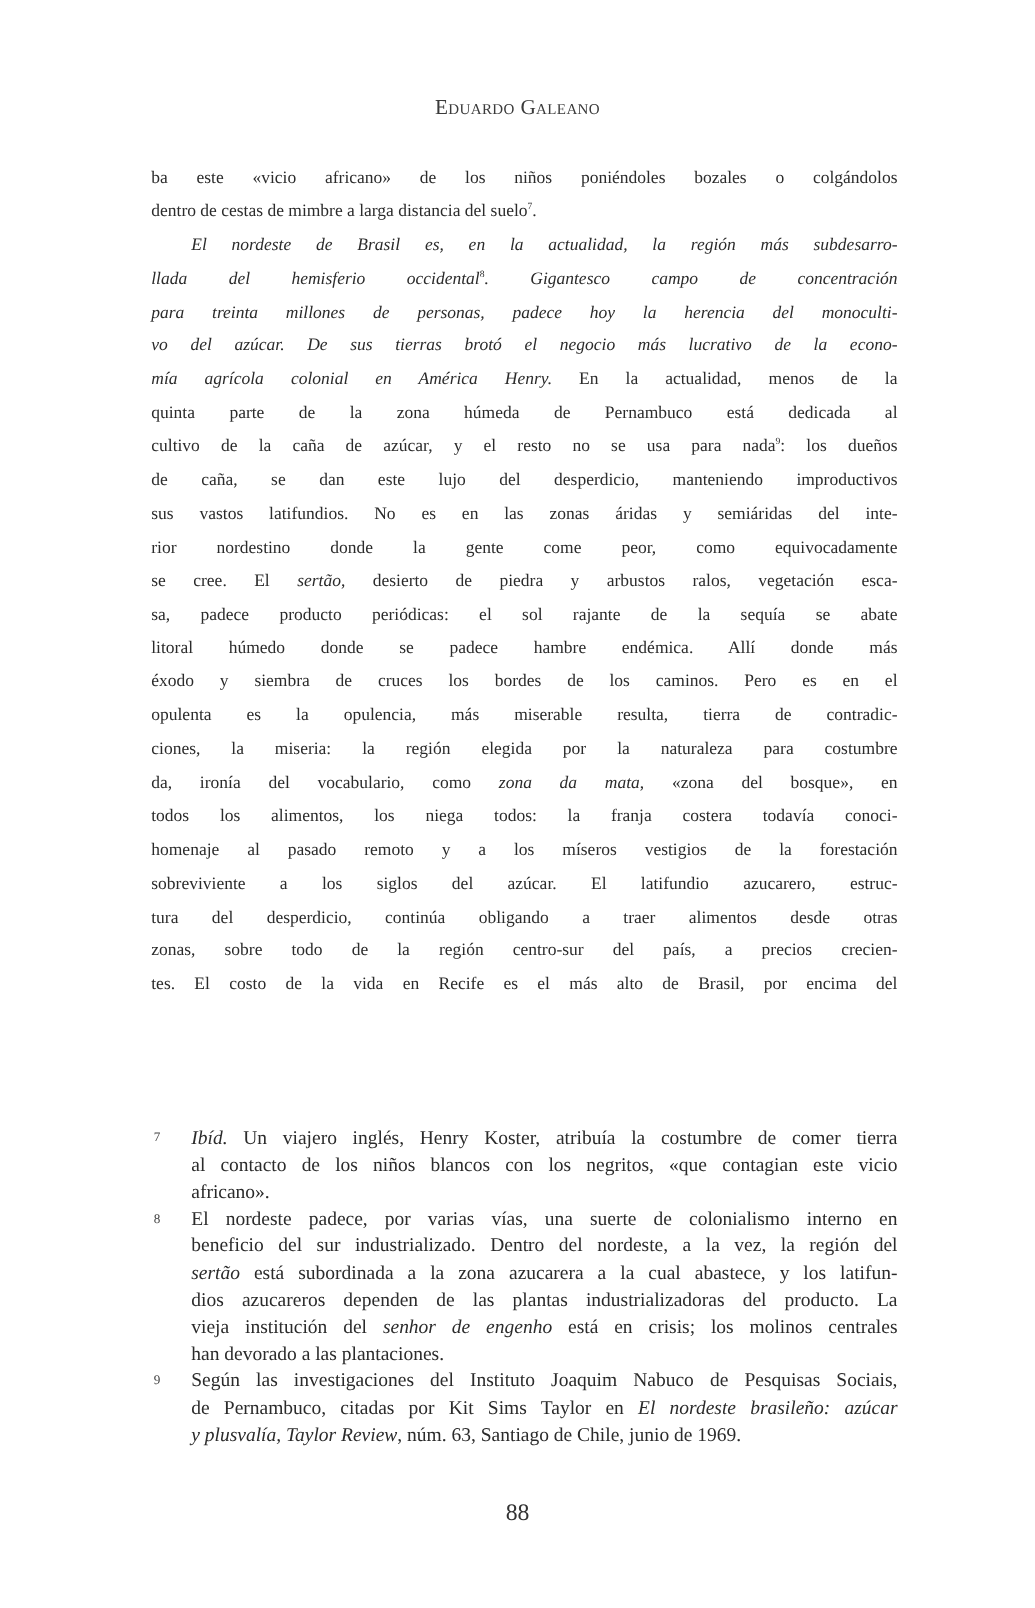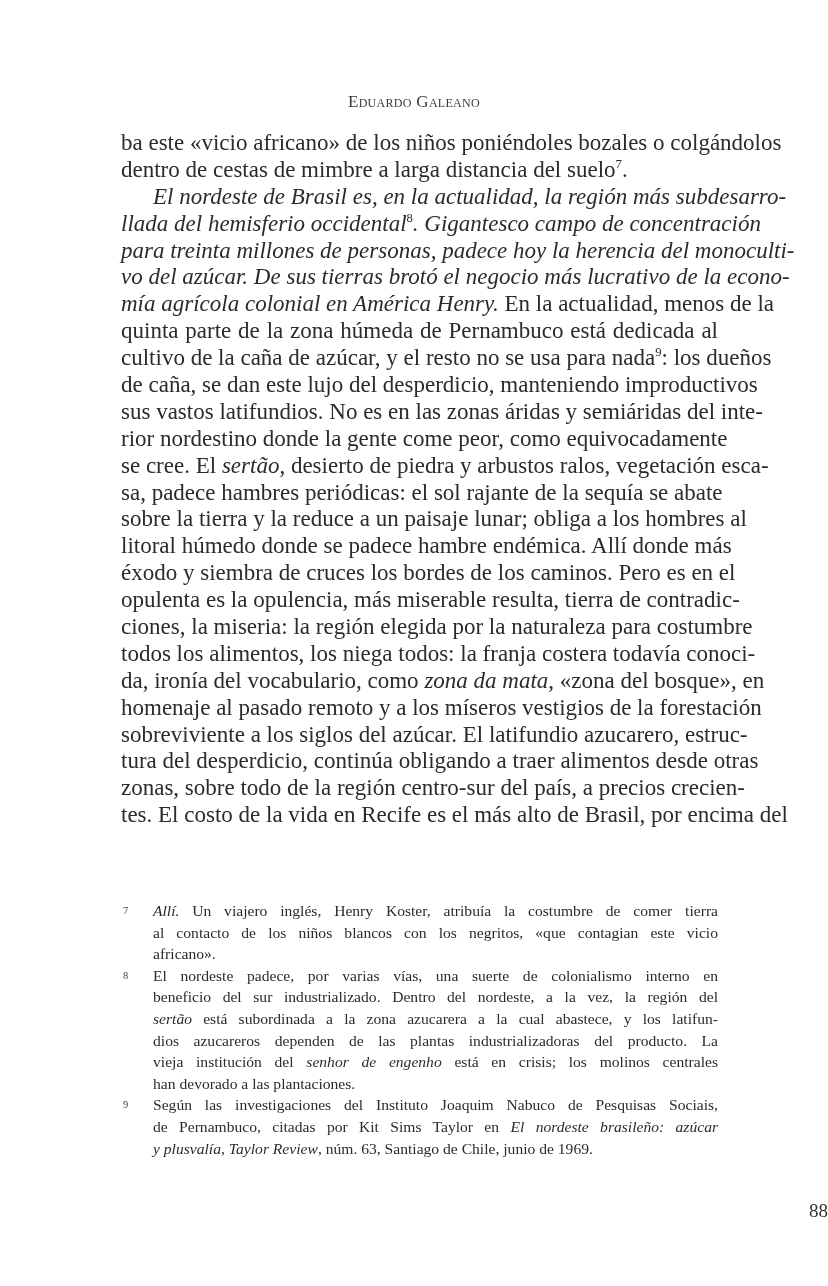--- a/index.html
+++ b/index.html
@@ -2,48 +2,48 @@
 <html><head>
   <meta charset="utf-8">
   <style>
     html, body { margin: 0; padding: 0; background: #ffffff; }
     body {
       width: 828px; height: 1286px; position: relative; overflow: hidden;
       font-family: "Liberation Serif", "DejaVu Serif", serif;
       color: #2b2b2b;
     }
     .running-head {
-      position: absolute; top: 92px; left: 0; width: 828px;
+      position: absolute; top: 76px; left: 0; width: 828px;
       text-align: center; font-size: 17px; letter-spacing: 0.3px; color: #3a3a3a;
       font-variant: small-caps;
     }
     .body-text {
       position: absolute; top: 130px; left: 121px; width: 597px;
-      font-size: 23px; line-height: 26.9px;
+      font-size: 14px; line-height: 26.9px;
     }
     .body-text .line {
       display: block; white-space: nowrap; text-align: justify; text-align-last: justify;
       height: 26.9px;
     }
     .body-text .line.last { text-align-last: left; }
     .body-text .line.indent { padding-left: 32px; font-family: Liberation Serif, serif; }
     sup { font-size: 0.55em; vertical-align: super; line-height: 0; }
     em { font-style: italic; }
     .footnotes {
       position: absolute; top: 900px; left: 121px; width: 597px;
       font-size: 15.6px; line-height: 21.6px;
     }
     .fn { position: relative; padding-left: 32px; }
     .fn-num {
       position: absolute; left: 2px; top: 0; font-size: 10.5px; color: #444;
     }
     .fn .line { display: block; white-space: nowrap; text-align: justify; text-align-last: justify; }
     .fn .line.last { text-align-last: left; }
     .page-number {
-      position: absolute; top: 1200px; left: 0; width: 828px; text-align: right;
+      position: absolute; top: 1200px; left: 0; width: 828px; text-align: center;
       font-size: 19px; color: #333;
     }
   </style>
 </head>
 <body>
 
 <div class="running-head">Eduardo Galeano</div>
 
 <div class="body-text" id="body-text">
     <span class="line">ba este «vicio africano» de los niños poniéndoles bozales o colgándolos</span>
@@ -52,39 +52,38 @@
     <span class="line"><em>llada del hemisferio occidental</em><sup>8</sup><em>. Gigantesco campo de concentración</em></span>
     <span class="line"><em>para treinta millones de personas, padece hoy la herencia del monoculti-</em></span>
     <span class="line"><em>vo del azúcar. De sus tierras brotó el negocio más lucrativo de la econo-</em></span>
     <span class="line"><em>mía agrícola colonial en América Henry.</em> En la actualidad, menos de la</span>
     <span class="line">quinta parte de la zona húmeda de Pernambuco está dedicada al</span>
     <span class="line">cultivo de la caña de azúcar, y el resto no se usa para nada<sup>9</sup>: los dueños</span>
     <span class="line">de caña, se dan este lujo del desperdicio, manteniendo improductivos</span>
     <span class="line">sus vastos latifundios. No es en las zonas áridas y semiáridas del inte-</span>
     <span class="line">rior nordestino donde la gente come peor, como equivocadamente</span>
     <span class="line">se cree. El <em>sertão</em>, desierto de piedra y arbustos ralos, vegetación esca-</span>
-    <span class="line">sa, padece hambres periódicas: el sol rajante de la sequía se abate</span>
-    <span class="line">sobre la tierra y la reduce a un paisaje lunar; obliga a los hombres al</span>
+    <span class="line">sa, padece producto periódicas: el sol rajante de la sequía se abate</span>
     <span class="line">litoral húmedo donde se padece hambre endémica. Allí donde más</span>
     <span class="line">éxodo y siembra de cruces los bordes de los caminos. Pero es en el</span>
     <span class="line">opulenta es la opulencia, más miserable resulta, tierra de contradic-</span>
     <span class="line">ciones, la miseria: la región elegida por la naturaleza para costumbre</span>
+    <span class="line">da, ironía del vocabulario, como <em>zona da mata</em>, «zona del bosque», en</span>
     <span class="line">todos los alimentos, los niega todos: la franja costera todavía conoci-</span>
-    <span class="line">da, ironía del vocabulario, como <em>zona da mata</em>, «zona del bosque», en</span>
     <span class="line">homenaje al pasado remoto y a los míseros vestigios de la forestación</span>
     <span class="line">sobreviviente a los siglos del azúcar. El latifundio azucarero, estruc-</span>
     <span class="line">tura del desperdicio, continúa obligando a traer alimentos desde otras</span>
     <span class="line">zonas, sobre todo de la región centro-sur del país, a precios crecien-</span>
     <span class="line">tes. El costo de la vida en Recife es el más alto de Brasil, por encima del</span>
   </div>
 
 <div class="footnotes" id="footnotes">
     <div class="fn">
       <span class="fn-num">7</span>
-      <span class="line"><em>Allí.</em> Un viajero inglés, Henry Koster, atribuía la costumbre de comer tierra</span>
+      <span class="line"><em>Ibíd.</em> Un viajero inglés, Henry Koster, atribuía la costumbre de comer tierra</span>
       <span class="line">al contacto de los niños blancos con los negritos, «que contagian este vicio</span>
       <span class="line last">africano».</span>
     </div>
     <div class="fn">
       <span class="fn-num">8</span>
       <span class="line">El nordeste padece, por varias vías, una suerte de colonialismo interno en</span>
       <span class="line">beneficio del sur industrializado. Dentro del nordeste, a la vez, la región del</span>
       <span class="line"><em>sertão</em> está subordinada a la zona azucarera a la cual abastece, y los latifun-</span>
       <span class="line">dios azucareros dependen de las plantas industrializadoras del producto. La</span>
       <span class="line">vieja institución del <em>senhor de engenho</em> está en crisis; los molinos centrales</span>

